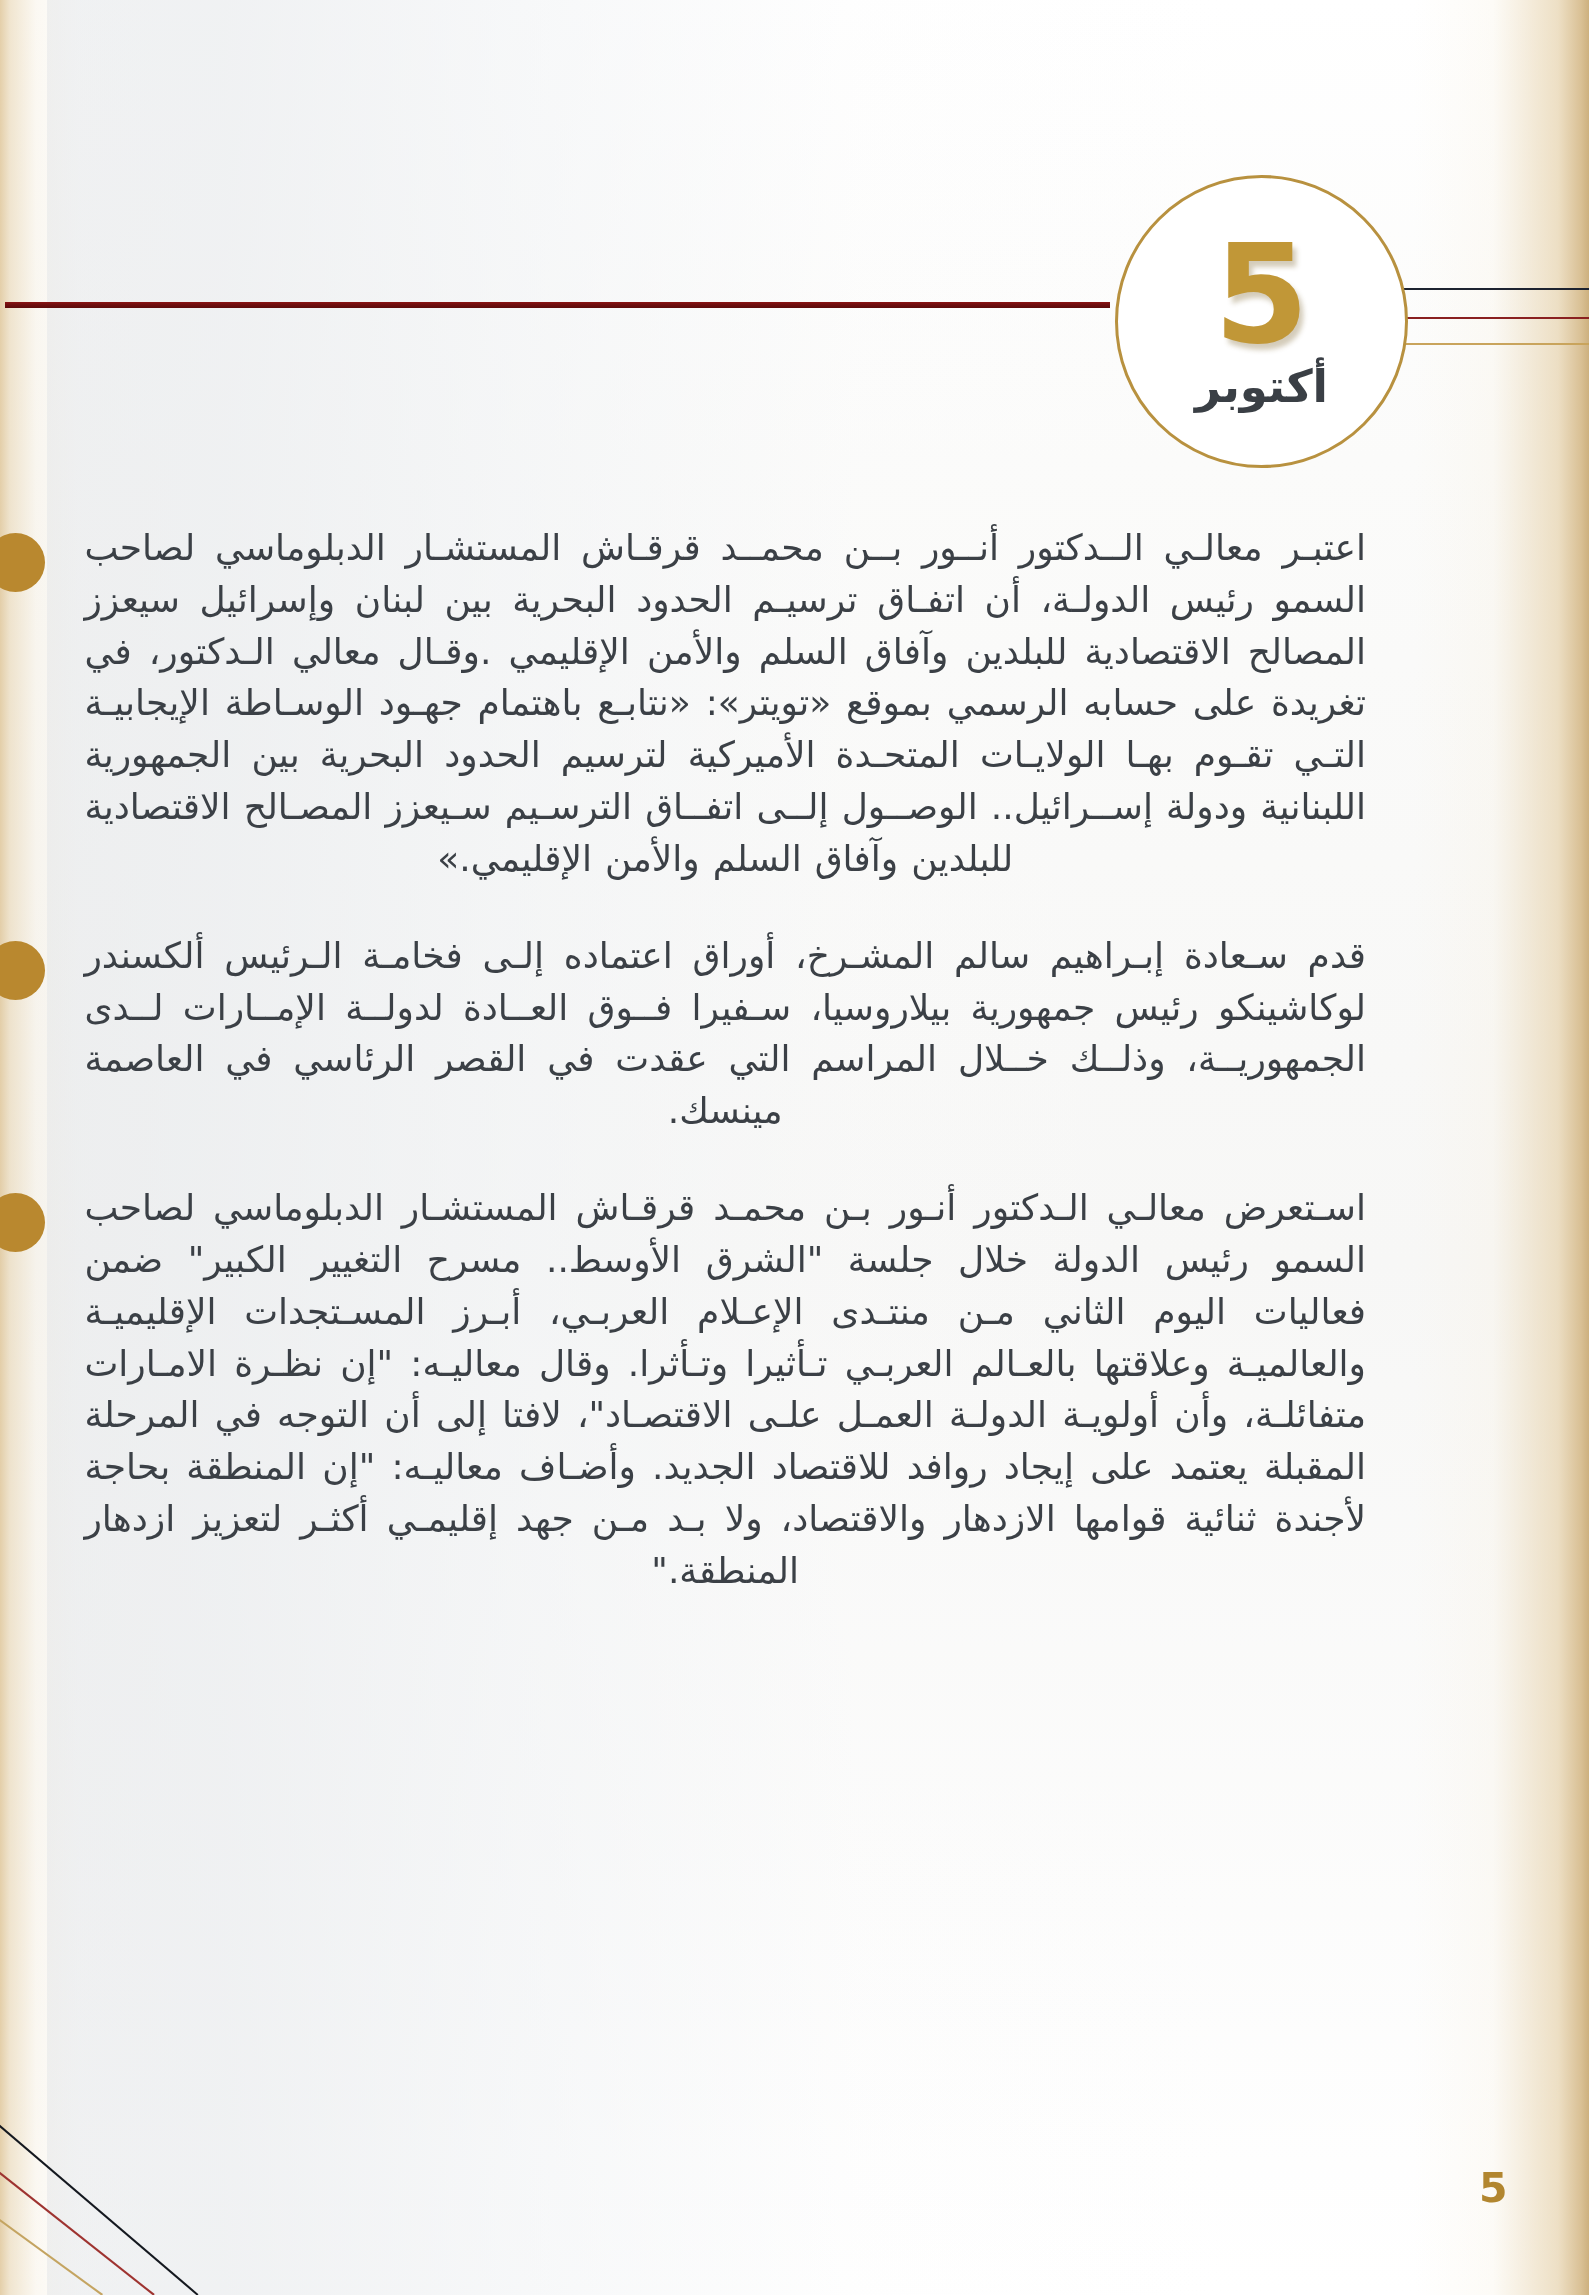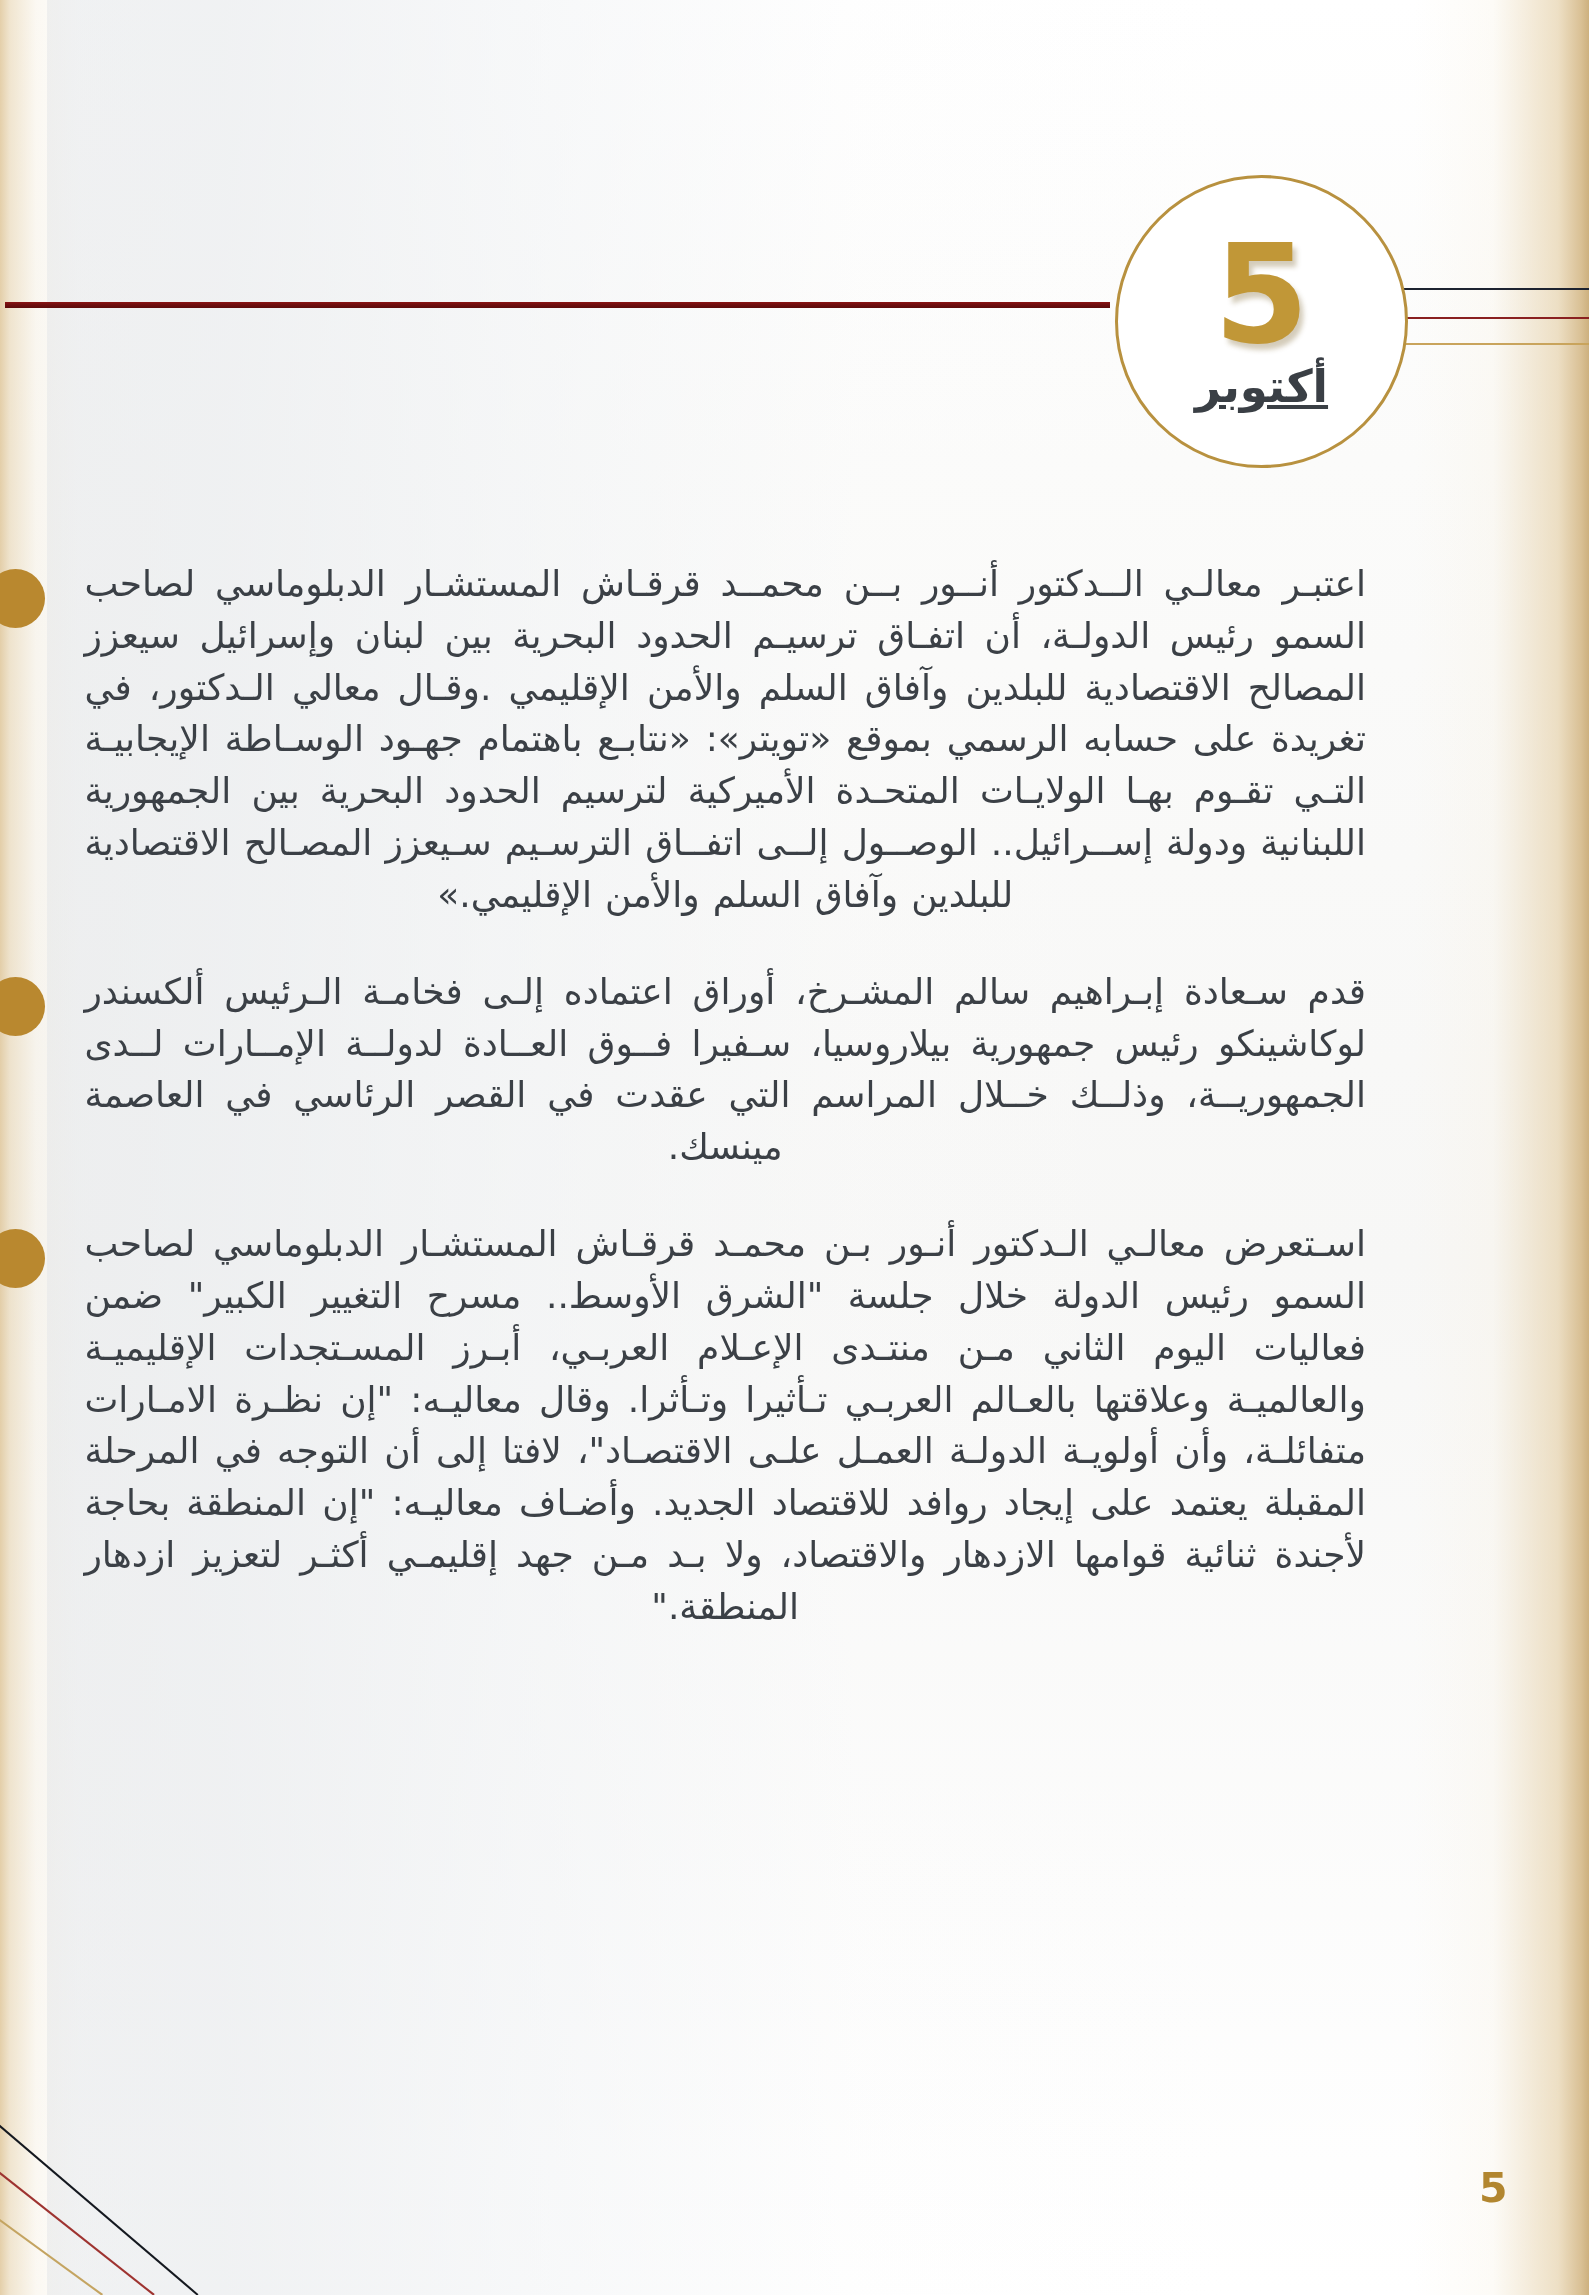--- a/index.html
+++ b/index.html
@@ -109,27 +109,26 @@
     line-height: 0.86;
     color: #c19737;
     text-shadow: 4px 5.6px 5.6px rgba(120,95,40,0.32);
     margin-top: 6.4px;
   }
   .date-month {
     font-size: 45px;
     font-weight: 800;
     color: #3a3f45;
     margin-top: 6.4px;
-    text-decoration: underline;
   }
 
   
   .content {
     position: absolute;
-    top: 522px;
+    top: 486px;
     left: 79px;
     width: 1288px;
     direction: rtl;
   }
   .entry {
     position: relative;
     display: block;
     margin-bottom: 45px;
   }
   .bullet {

